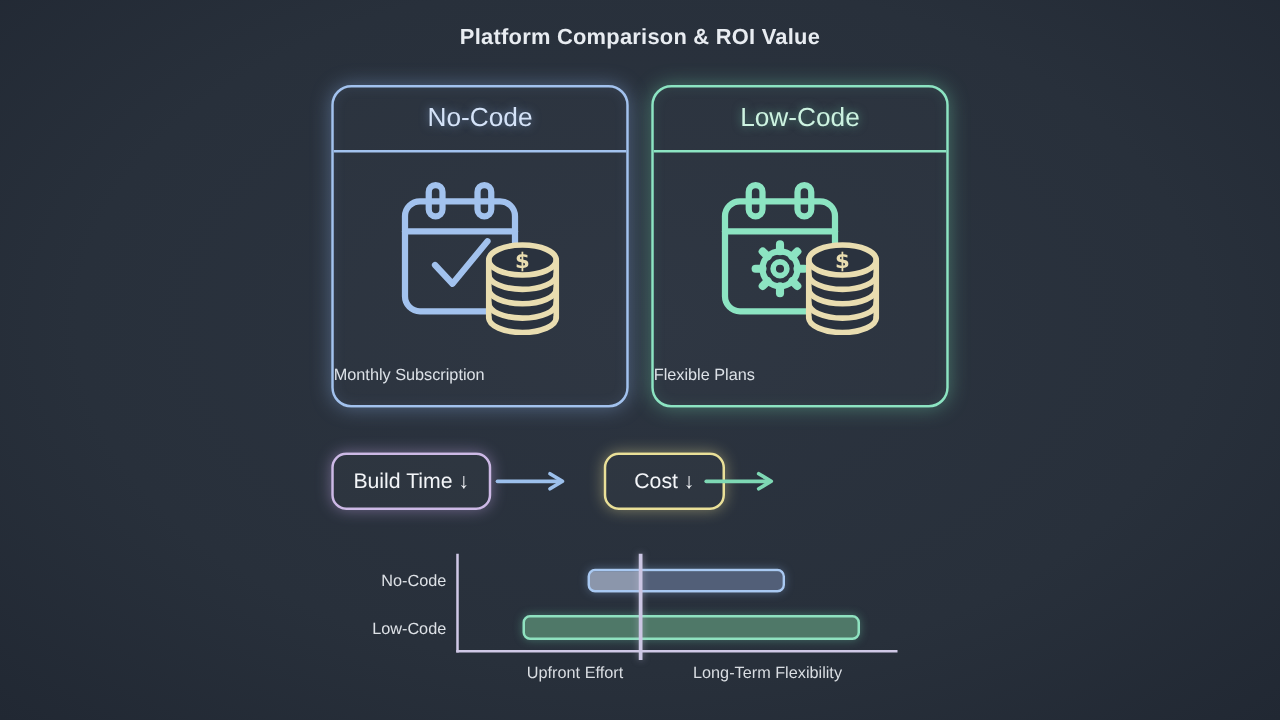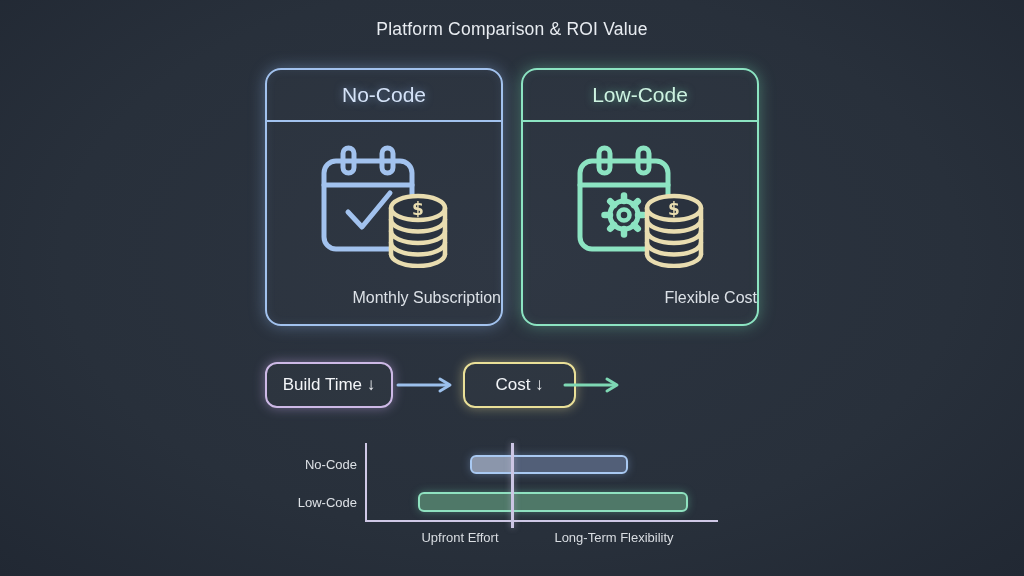--- a/index.html
+++ b/index.html
@@ -7,21 +7,21 @@
     width:1024px;height:576px;overflow:hidden;
     font-family:"Liberation Sans", sans-serif;
     background:#2a323e;
   }
   .stage{
     position:relative;width:1024px;height:576px;
     background:radial-gradient(ellipse at 50% 45%, #2c3440 0%, #28303b 62%, #212833 100%);
   }
   .page-title{
     position:absolute;top:19px;left:0;width:1024px;text-align:center;
-    font-size:17.5px;letter-spacing:.2px;color:#e8ecf1;font-weight:400;
+    font-size:17.5px;letter-spacing:.2px;color:#e8ecf1;font-weight:700;
   }
 
   
   .card{
     position:absolute;top:68px;width:238px;height:258px;
     border-radius:16px;box-sizing:border-box;
     background:rgba(255,255,255,0.015);
   }
   .card.no-code{
     left:265px;border:2.5px solid #a2c2ee;
@@ -33,32 +33,32 @@
   }
   .card-header{
     height:50px;display:flex;align-items:center;justify-content:center;
     font-size:21px;font-weight:500;
   }
   .card.no-code .card-header{border-bottom:2.5px solid #a2c2ee;color:#d5e3f8;text-shadow:0 0 8px rgba(150,190,245,.55);}
   .card.low-code .card-header{border-bottom:2.5px solid #8ce4c2;color:#cdf3e1;text-shadow:0 0 8px rgba(120,230,185,.55);}
   .card-body{position:relative;height:203px;display:flex;justify-content:center;}
   .card-icon{margin-top:18px;}
   .card-caption{
-    position:absolute;bottom:18px;left:0;width:100%;text-align:right;
-    font-size:16px;color:#dce1e7;
+    position:absolute;bottom:18px;left:0;width:100%;text-align:left;
+    font-size:13px;color:#dce1e7;
   }
 
   
   .flow-step{
     position:absolute;top:362px;height:46px;box-sizing:border-box;
     border-radius:12px;display:flex;align-items:center;justify-content:center;
     font-size:17px;color:#f3f5f8;background:rgba(255,255,255,0.02);
   }
   .flow-step.build{left:265px;width:128px;border:2px solid #cdb9e6;box-shadow:0 0 12px rgba(200,170,235,.45);}
-  .flow-step.cost{left:463px;width:113px;border:2px solid #eae098;box-shadow:0 0 12px rgba(235,225,150,.45);}
+  .flow-step.cost{left:483px;width:97px;border:2px solid #eae098;box-shadow:0 0 12px rgba(235,225,150,.45);}
   .flow-step.launch{left:632px;width:126px;border:2px solid #c3cfdf;box-shadow:0 0 12px rgba(190,205,225,.45);}
   .flow-arrow{position:absolute;top:376px;}
   .flow-arrow.a1{left:396px;}
   .flow-arrow.a2{left:563px;}
 
   
   .chart{position:absolute;left:280px;top:438px;width:460px;height:120px;}
   .plot{position:absolute;left:85px;top:5px;width:351px;height:77px;}
   .axis-y{position:absolute;left:85px;top:5px;width:2px;height:79px;background:#cfc8e6;}
   .axis-x{position:absolute;left:85px;top:82px;width:353px;height:2px;background:#cfc8e6;}
@@ -151,21 +151,21 @@
               <path d="M56 13 V59"></path>
             <path d="M2 24.5 A27 12 0 0 0 56 24.5"></path>
             <path d="M2 36 A27 12 0 0 0 56 36"></path>
             <path d="M2 47.5 A27 12 0 0 0 56 47.5"></path>
             <path d="M2 59 A27 12 0 0 0 56 59"></path>
             <ellipse cx="29" cy="13" rx="27" ry="12"></ellipse>
           </g>
           <text x="29" y="19.5" text-anchor="middle" font-family="DejaVu Sans, sans-serif" font-size="17" font-weight="bold" fill="#e9ddb0">$</text>
         </g>
       </svg>
-      <div class="card-caption">Flexible Cost</div>
+      <div class="card-caption">Flexible Plans</div>
     </div>
   </div>
 
   <div class="flow-step build">Build Time ↓</div>
   <svg class="flow-arrow a1" width="64" height="18" viewBox="0 0 64 18">
     <g stroke="#9cc0ec" stroke-width="3" fill="none" stroke-linecap="round" stroke-linejoin="round">
       <path d="M2 9 H52"></path>
         <path d="M44 3 L54 9 L44 15"></path>
     </g>
   </svg>

